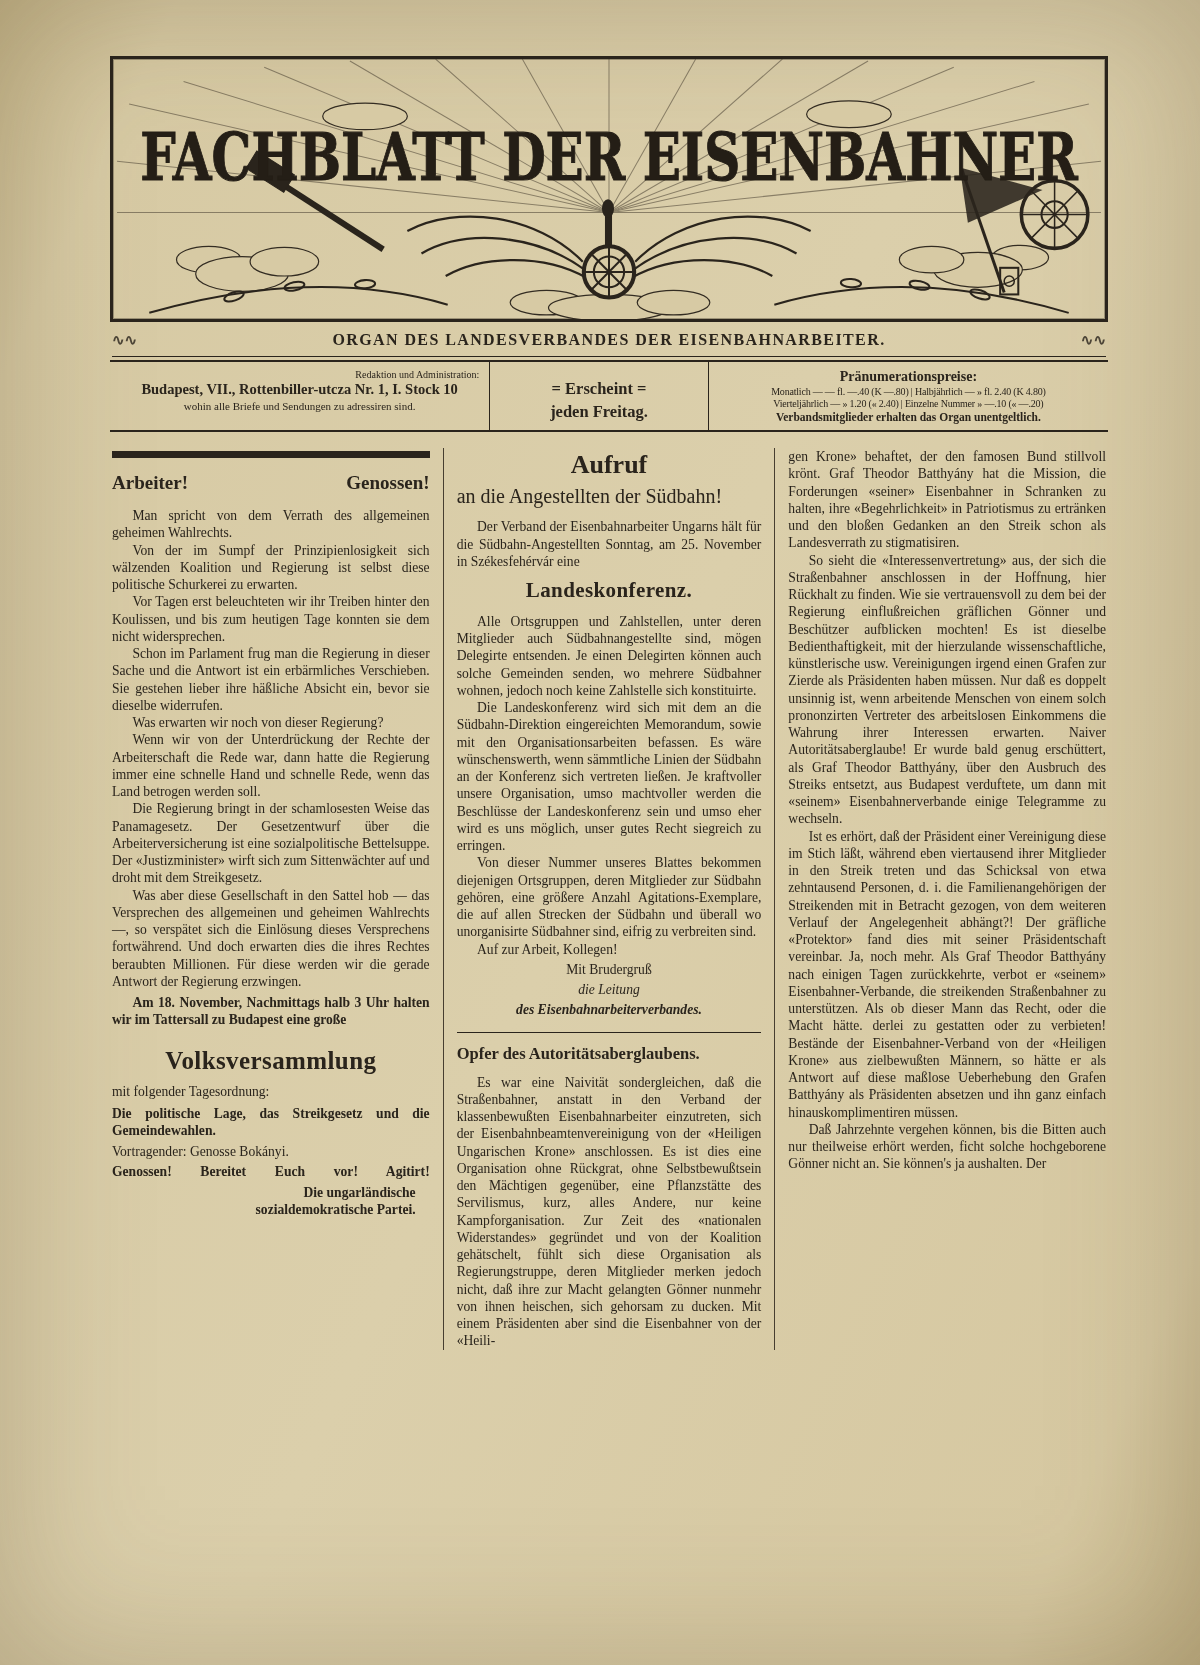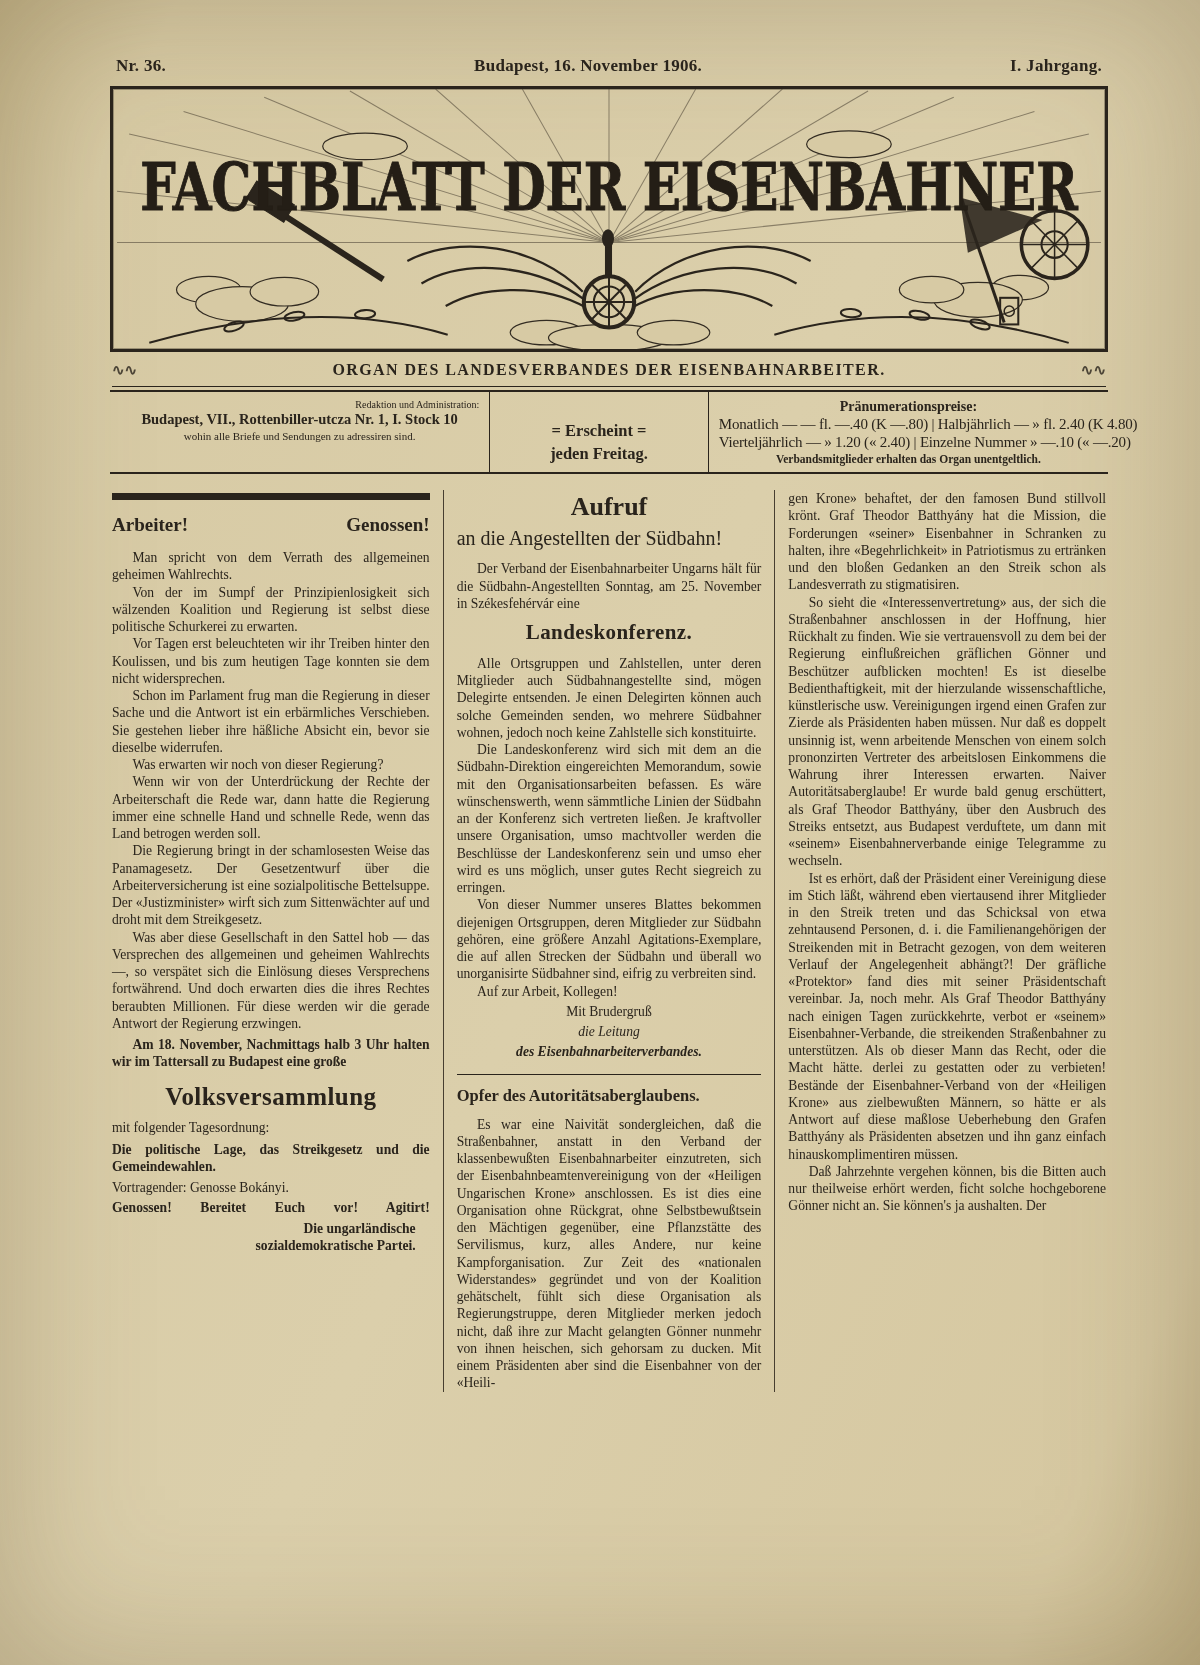--- a/index.html
+++ b/index.html
@@ -31,58 +31,53 @@
   .infobar .cell { padding:7px 10px; box-sizing:border-box; }
   .cell-redaktion { width:38%; text-align:center; }
   .redaktion-label { font-size:10px;text-align:right; }
   .redaktion-address { font-size:14.5px; font-weight:bold; margin-top:1px; }
   .redaktion-note { font-size:11px; margin-top:2px; }
   .cell-erscheint { width:22%; border-left:1px solid #2a241c; border-right:1px solid #2a241c;
     display:flex; flex-direction:column; justify-content:flex-end; text-align:center;
     font-weight:bold; font-size:16.5px; line-height:1.35; }
   .cell-preise { width:40%; text-align:center; }
   .preise-title { font-weight:bold; font-size:14px; }
-  .preise-row { font-size:15px; letter-spacing:-.2px; white-space:nowrap; margin-top:1px; }
+  .preise-row { font-size:10px; letter-spacing:-.2px; white-space:nowrap; margin-top:1px; }
   .preise-note { font-weight:bold; font-size:11.5px; margin-top:2px; }
   
   .body-grid { display:grid; grid-template-columns:1fr 1fr 1fr; margin-top:16px; }
   .col { padding:0 13px; font-size:13.6px; line-height:1.27; text-align:justify; }
   .col-1 { padding-left:2px; }
   .col-2 { border-left:1px solid #473e30; border-right:1px solid #473e30; }
   .col-3 { padding-right:2px; }
   p { margin:0; }
   .para { text-indent:1.5em; }
   .noindent { text-indent:0; }
   .bold { font-weight:bold; }
   .italic { font-style:italic; }
   .center { text-align:center; text-indent:0; }
   .heading-bar { height:7px; background:#2a241c; margin:3px 0 13px; }
   .split-heading { display:flex; justify-content:space-between; margin:0 0 12px;
     font-size:19px; font-weight:bold; }
   .huge-center { text-align:center; font-size:26px; font-weight:bold; margin:0 0 3px; }
   .sub-center { text-align:left; font-size:20px; font-weight:normal; margin:0 0 9px; }
   .big-center { text-align:center; font-size:21px; font-weight:bold; margin:7px 0 9px; letter-spacing:.4px; }
-  .meeting-title { font-size:25px; margin:10px 0 7px; }
+  .meeting-title { font-size:25px; margin:16px 0 7px; }
   .mt { margin-top:4px; }
   .spread { text-align:justify; text-align-last:justify; font-weight:bold; text-indent:0; margin-top:3px; }
   .sig { text-align:right; padding-right:14px; font-weight:bold; line-height:1.3; margin-top:3px; }
   .col-rule { border:none; border-top:1px solid #2a241c; margin:13px 0 11px; }
   .article3-title { font-size:16.5px; font-weight:bold; margin:0 0 9px; text-align:left; }
   .closing { margin-top:3px; }
 </style>
 </head>
 <body>
 
 <div class="page">
 
-  <div class="header-row">
-    <span>Nr. 36.</span>
-    <span>Budapest, 16. November 1906.</span>
-    <span>I. Jahrgang.</span>
-  </div>
 
   <div class="masthead-box">
     <svg viewBox="0 0 984 254" preserveAspectRatio="none">
 
       <g stroke="#473e30" stroke-width="1" fill="none" opacity="0.55">
         <line x1="492" y1="150" x2="16" y2="44"></line>
           <line x1="492" y1="150" x2="70" y2="22"></line>
         <line x1="492" y1="150" x2="150" y2="8"></line>
           <line x1="492" y1="150" x2="235" y2="2"></line>
         <line x1="492" y1="150" x2="320" y2="0"></line>

